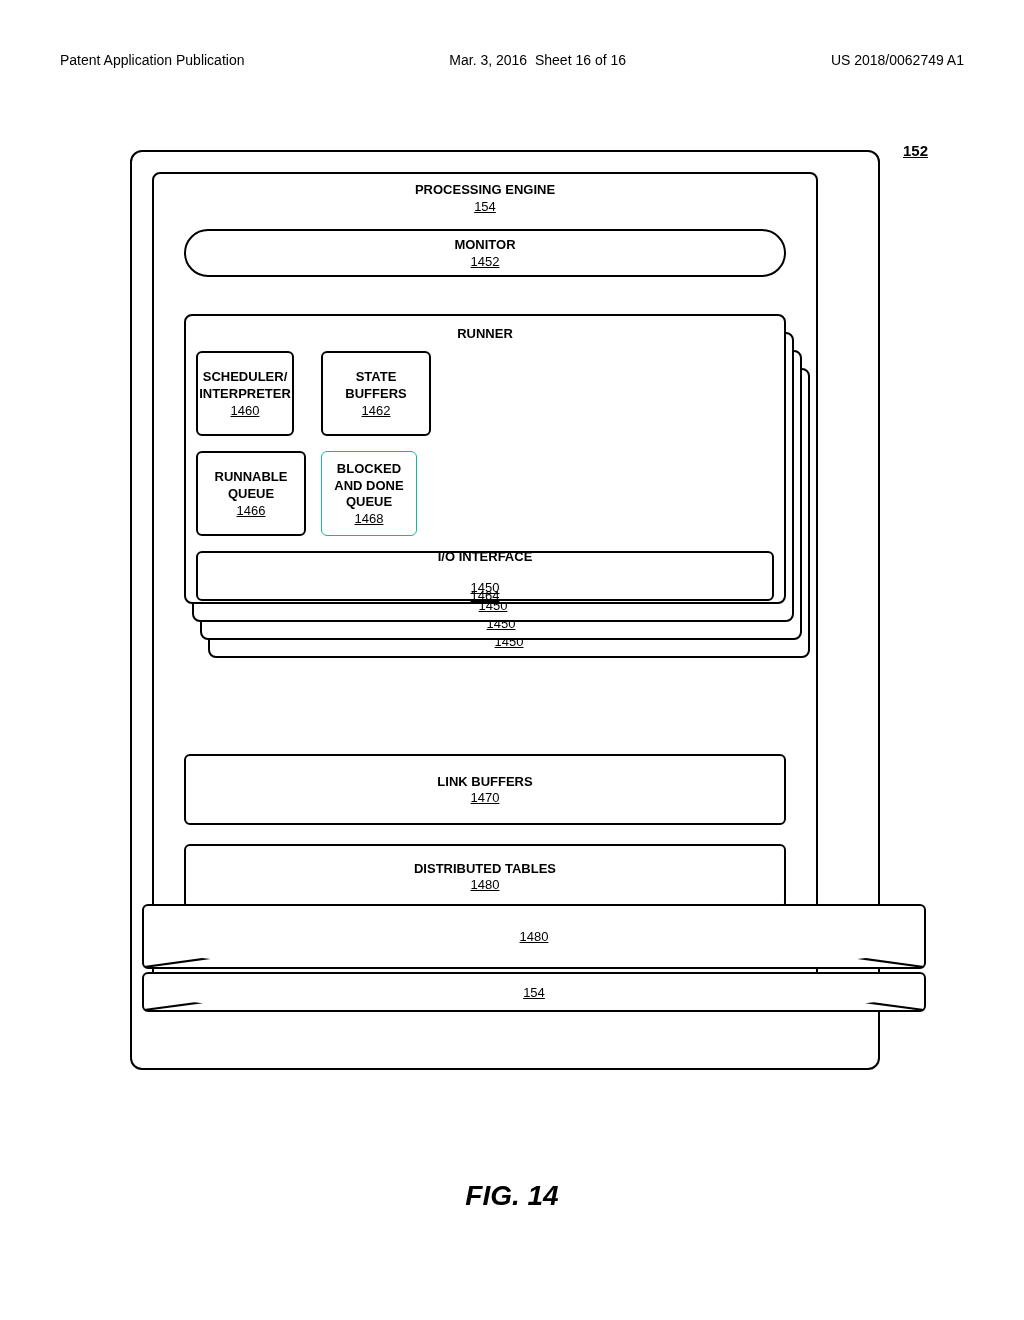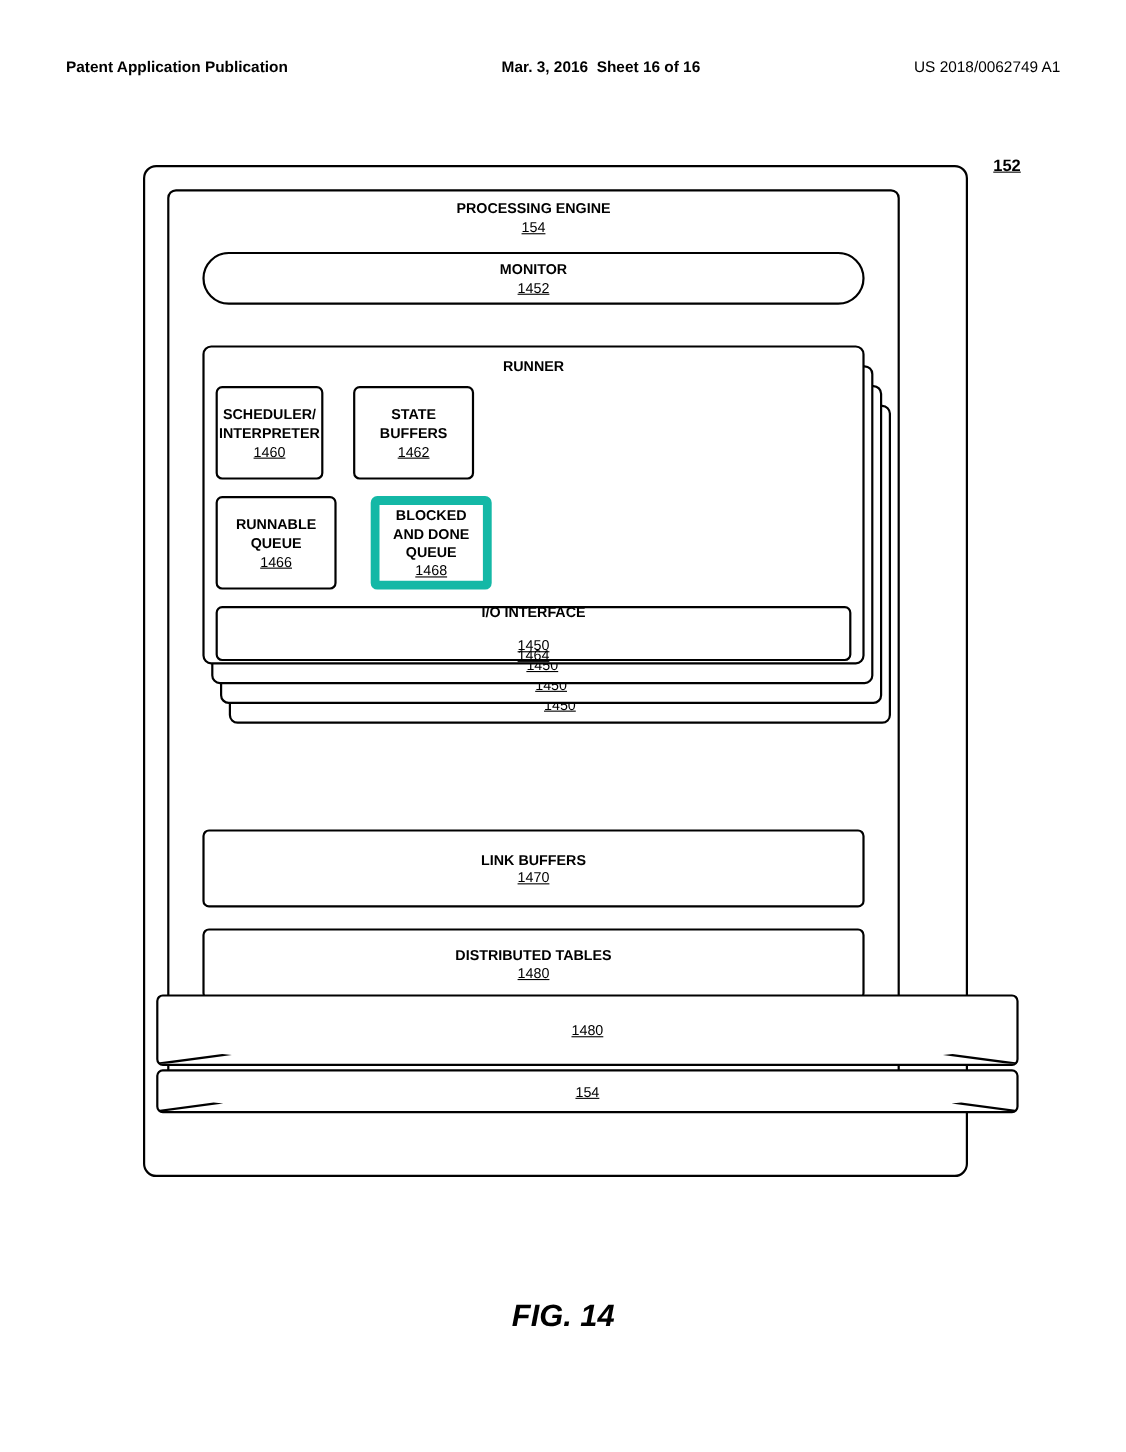--- a/index.html
+++ b/index.html
@@ -21,25 +21,24 @@
       position: absolute;
       top: 52px;
       left: 60px;
       right: 60px;
       display: flex;
       justify-content: space-between;
       align-items: baseline;
       font-size: 14px;
     }
     .header-left {
-      font-weight: bold;
+      font-weight: normal;
     }
     .header-center {
       font-size: 14px;
-      font-weight: bold;
     }
     .header-right {
       font-size: 14px;
     }
     .fig-label {
       position: absolute;
       bottom: 108px;
       left: 50%;
       transform: translateX(-50%);
       font-size: 28px;
@@ -183,29 +182,28 @@
       border-radius: 6px;
       display: flex;
       flex-direction: column;
       align-items: center;
       justify-content: center;
     }
     .blocked-done-box {
       position: absolute;
       top: 100px;
       left: 125px;
-      width: 110px;
+      width: 96px;
       height: 85px;
-      border: 8px solid #14b8a6;
-      border-radius: 6px;
-      display: flex;
-      flex-direction: column;
-      align-items: center;
-      justify-content: center;
-      margin-left: 16px;
+      border: 1px solid #14b8a6;
+      border-radius: 6px;
+      display: flex;
+      flex-direction: column;
+      align-items: center;
+      justify-content: center;
     }
     .io-interface-box {
       position: absolute;
       top: 200px;
       left: 0;
       right: 0;
       height: 50px;
       border: 2px solid #000;
       border-radius: 6px;
       display: flex;

